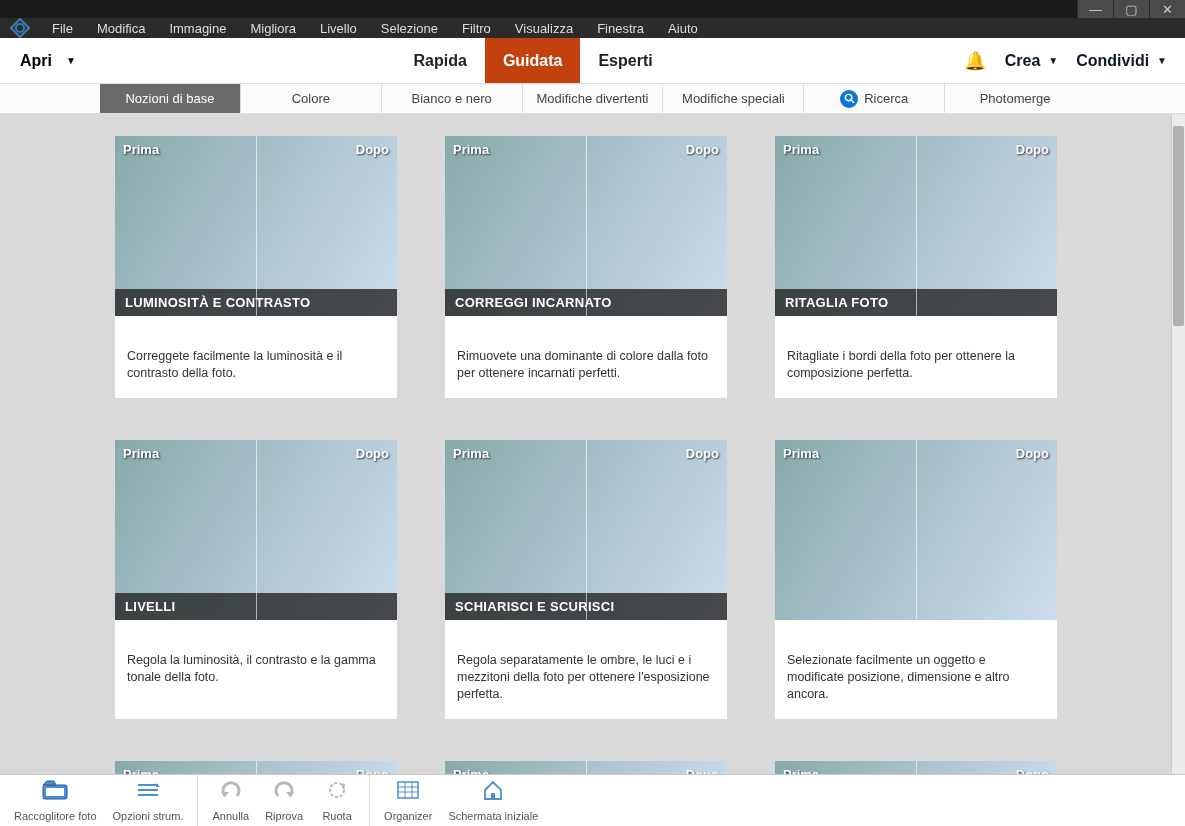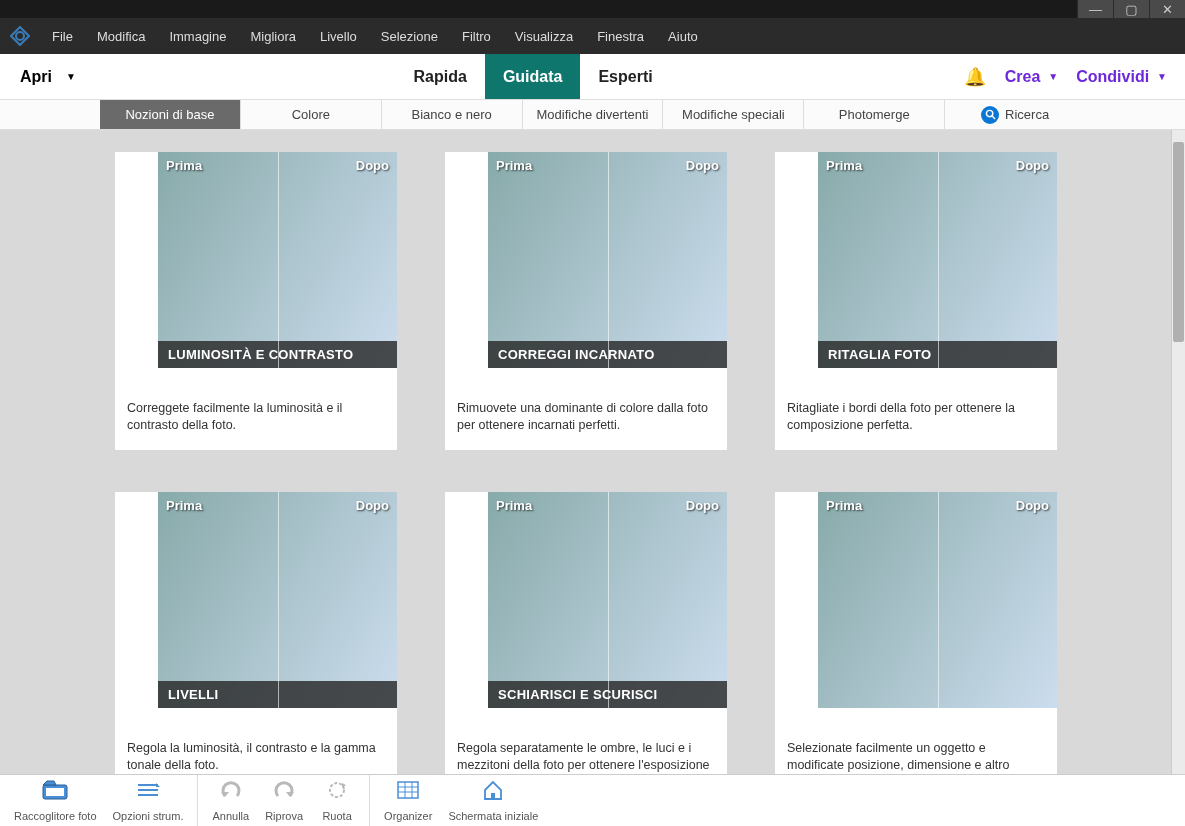--- a/index.html
+++ b/index.html
@@ -4,51 +4,51 @@
 <style>
   * { box-sizing: border-box; }
   body { margin: 0; font-family: Arial, sans-serif; font-size: 13px; background: #fff; width: 1185px; height: 826px; overflow: hidden; display: flex; flex-direction: column; }
 
   
   .titlebar { height: 18px; background: #1a1a1a; display: flex; justify-content: flex-end; align-items: stretch; }
   .titlebar .win-btn { width: 36px; display: flex; align-items: center; justify-content: center; color: #ccc; background:#4a4a4a; border-left:1px solid #2a2a2a; }
   .titlebar .win-btn.close { background: #4a4a4a; }
 
   
-  .menubar { height: 36px; background: #2b2b2b; display: flex; align-items: center; padding-left: 6px; gap: 0; }
+  .menubar { height: 20px; background: #2b2b2b; display: flex; align-items: center; padding-left: 6px; gap: 0; }
   .menubar .logo { width: 28px; height: 22px; margin-right: 6px; display:flex; align-items:center; justify-content:center; }
   .menubar .menu-item { color: #ddd; padding: 5px 12px; cursor: pointer; }
 
   
   .modebar { height: 46px; background: #fff; border-bottom: 1px solid #ddd; display: flex; align-items: stretch; }
   .modebar .open-btn { padding: 0 26px 0 20px; display: flex; align-items: center; font-size: 16px; font-weight: bold; gap: 14px; cursor:pointer; }
   .modebar .spacer { flex: 1; }
   .modebar .mode-tabs { display: flex; align-items: stretch; }
   .modebar .mode-tab { padding: 0 18px; display: flex; align-items: center; font-size: 16px; font-weight: bold; cursor:pointer; color:#222; }
-  .modebar .mode-tab.active { background: #0f766e; color: #fff; }
+  .modebar .mode-tab.active { background: #c2410c; color: #fff; }
   .modebar .right-group { display: flex; align-items: center; gap: 18px; padding-right: 18px; }
   .modebar .bell { color: #1976d2; font-size: 18px; }
-  .modebar .right-item { font-size: 16px; font-weight: bold; cursor:pointer; display:flex; align-items:center; gap:8px; color:#6d28d9;justify-content:flex-end; }
+  .modebar .right-item { font-size: 16px; font-weight: bold; cursor:pointer; display:flex; align-items:center; gap:8px; color:#0f172a;justify-content:flex-end; }
 
   
   .cattabs { height: 30px; background: #fbfbfb; border-bottom: 1px solid #ddd; display: flex; align-items: stretch; padding: 0 100px; }
   .cattabs .cat { flex: 1; display: flex; align-items: center; justify-content: center; cursor:pointer; color:#444; border-right: 1px solid #ddd; font-size:13px; }
   .cattabs .cat:last-child { border-right:none; }
   .cattabs .cat.active { background: #6a6a6a; color: #fff; }
   .cattabs .search-cat { display:flex; align-items:center; gap:6px; }
   .cattabs .search-icon { width:18px; height:18px; border-radius:50%; background:#0a77d5; display:flex; align-items:center; justify-content:center; }
 
   
   .content-wrap { flex:1; display:flex; overflow:hidden; }
   .content { flex:1; background: #d9d9d9; padding: 22px 100px 20px 115px; overflow-y: auto; display: grid; grid-template-columns: repeat(3, 282px); gap: 42px 48px; justify-content: start; align-content: start; }
   .vscroll { width: 14px; background: #ebebeb; border-left:1px solid #ccc; position:relative; }
   .vscroll .thumb { position:absolute; left:1px; right:1px; top:12px; height:200px; background:#b0b0b0; border-radius:2px; }
 
   .card { background: #fff; width: 282px; display:flex; flex-direction:column; }
-  .card .img { height: 216px; position: relative; background: linear-gradient(120deg,#8aa,#cde); overflow:hidden;margin-left:43px; }
+  .card .img { height: 180px; position: relative; background: linear-gradient(120deg,#8aa,#cde); overflow:hidden; }
   .card .img.prima-dopo::after { content:""; position:absolute; left:50%; top:0; bottom:0; width:1px; background:rgba(255,255,255,0.6); }
   .card .lbl-prima, .card .lbl-dopo { position:absolute; top:6px; font-size:13px; font-weight:bold; color:#fff; text-shadow:1px 1px 2px rgba(0,0,0,0.7); }
   .card .lbl-prima { left:8px; }
   .card .lbl-dopo { right:8px; }
   .card .title-strip { position:absolute; left:0; right:0; bottom:0; background:rgba(40,40,40,0.82); color:#fff; font-size:13px; font-weight:bold; padding:6px 10px; letter-spacing:0.3px; }
   .card .desc { padding: 10px 12px 16px 12px; font-size: 12.5px; color:#333; line-height:1.35; min-height:60px;margin-top:22px; }
 
   
   .img-1 { background: linear-gradient(90deg, #a78 0%, #a78 50%, #b89 50%, #cba 100%); }
   .img-2 { background: linear-gradient(90deg, #c9b8a8 0%, #c9b8a8 50%, #e6d8cb 50%, #f0e7dd 100%); }
@@ -126,30 +126,30 @@
     </div>
   </div>
 </div>
 
 <div class="cattabs">
   <div class="cat active">Nozioni di base</div>
   <div class="cat">Colore</div>
   <div class="cat">Bianco e nero</div>
   <div class="cat">Modifiche divertenti</div>
   <div class="cat">Modifiche speciali</div>
-  <div class="cat">Photomerge</div>
   <div class="cat search-cat">
     <span class="search-icon">
       <svg width="11" height="11" viewBox="0 0 12 12">
           <circle cx="5" cy="5" r="3.5" fill="none" stroke="#fff" stroke-width="1.6"></circle>
           <line x1="8" y1="8" x2="11" y2="11" stroke="#fff" stroke-width="1.6"></line>
         </svg>
     </span>
     <span>Ricerca</span>
   </div>
+  <div class="cat">Photomerge</div>
 </div>
 
 <div class="content-wrap">
 <div class="content">
 
   <div class="card">
     <div class="img img-1 prima-dopo">
       <span class="lbl-prima">Prima</span>
       <span class="lbl-dopo">Dopo</span>
       <div class="title-strip">LUMINOSITÀ E CONTRASTO</div>

